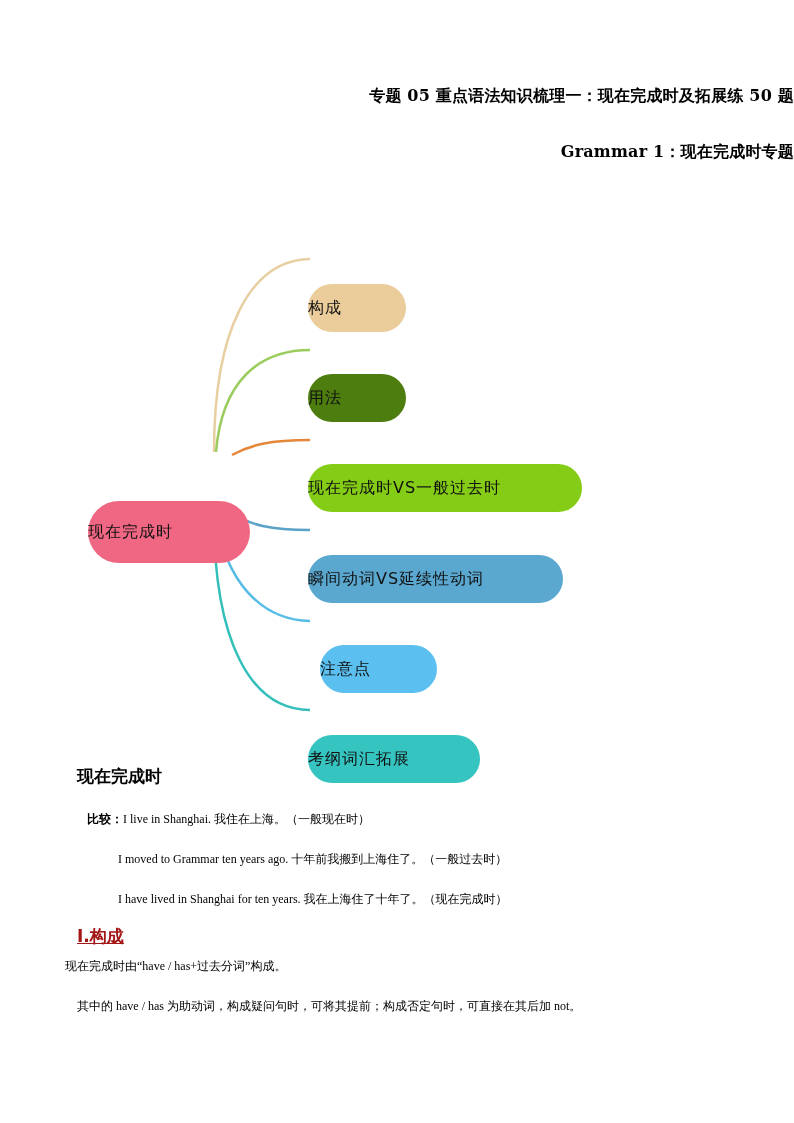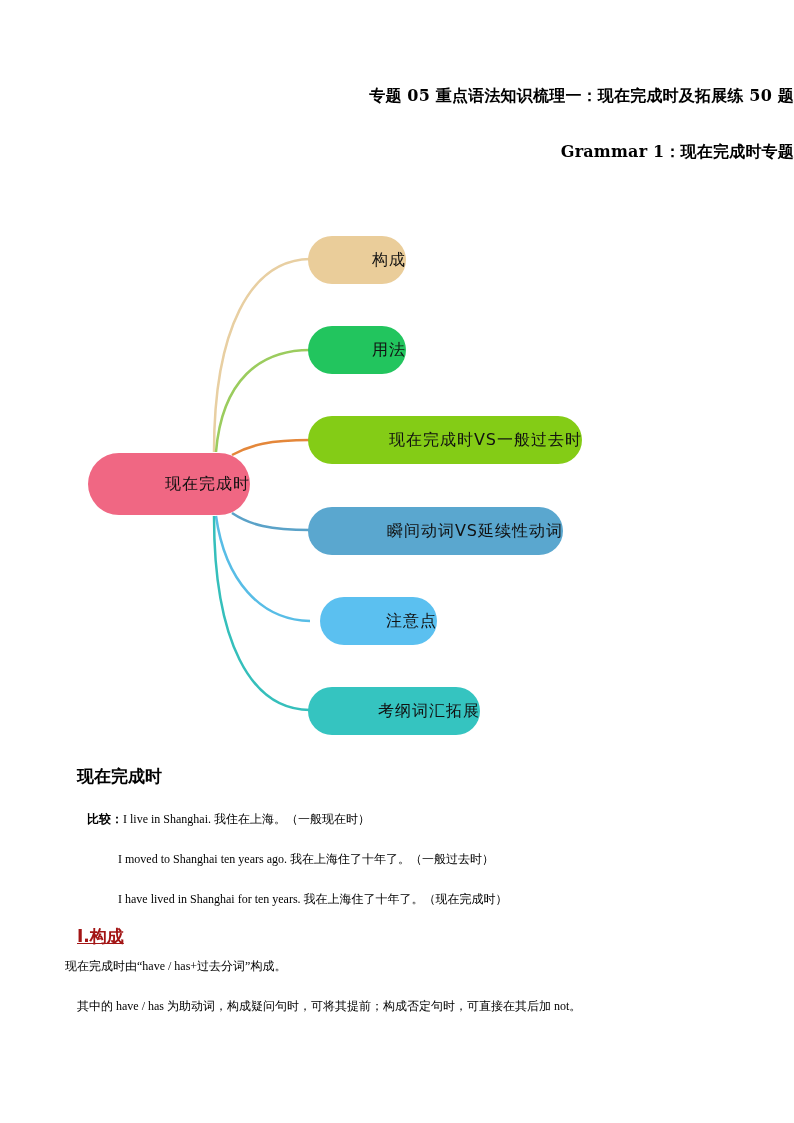--- a/index.html
+++ b/index.html
@@ -4,22 +4,22 @@
   <style>
     html, body { margin: 0; padding: 0; background: #ffffff; }
     body { width: 794px; height: 1123px; position: relative; overflow: hidden;
            font-family: "DejaVu Serif", "Liberation Serif", serif; color: #000; }
     .title { position: absolute; left: 0; width: 794px; text-align: right;
              font-weight: bold; font-size: 16px; letter-spacing: 0.2px; }
     #title1 { top: 86px; }
     #title2 { top: 142px; }
     svg.links { position: absolute; left: 0; top: 0; width: 794px; height: 760px; }
     .node { position: absolute; border-radius: 26px; display: flex; align-items: center;
-            justify-content: flex-end; font-size: 16px; color: #111; height: 48px;
-            font-family: "DejaVu Sans", "Liberation Sans", sans-serif; letter-spacing: 1px; }
+            justify-content: flex-start; font-size: 16px; color: #111; height: 48px;
+            font-family: "DejaVu Sans", "Liberation Sans", sans-serif; letter-spacing: 1px; margin-top: 48px; }
     .root { left: 88px; top: 453px; width: 162px; height: 62px; border-radius: 32px; font-size: 16px; }
     .section-head { position: absolute; left: 77px; top: 765px; font-size: 17px; font-weight: bold;
                     font-family: "DejaVu Sans", "Liberation Sans", sans-serif; }
     .line { position: absolute; font-size: 12px; font-family: "Liberation Serif", serif; white-space: nowrap; }
     .line .lbl { font-weight: bold; }
     .roman { position: absolute; left: 77px; top: 925px; font-size: 17px; font-weight: bold; color: #a31515;
              text-decoration: underline; font-family: "DejaVu Sans", "Liberation Sans", sans-serif; }
   </style>
 </head>
 <body>
@@ -36,40 +36,40 @@
   <path d="M214 516 C 214 640, 250 710, 310 710" stroke="#35bfbb" stroke-width="2.5" fill="none"></path>
 </svg>
 
 <div class="node root" style="background:#f06783;">
   <span>现在完成时</span>
 </div>
 
 <div class="node" style="left:308px;top:236px;width:98px;background:#eacd9a;">
   <span>构成</span>
 </div>
-<div class="node" style="left:308px;top:326px;width:98px;background:#22c55e;">
+<div class="node" style="left:308px;top:326px;width:98px;background:#4d7c0f;">
   <span>用法</span>
 </div>
 <div class="node" style="left:308px;top:416px;width:274px;background:#84cc16;">
   <span>现在完成时VS一般过去时</span>
 </div>
 <div class="node" style="left:308px;top:507px;width:255px;background:#5aa7cf;">
   <span>瞬间动词VS延续性动词</span>
 </div>
 <div class="node" style="left:320px;top:597px;width:117px;background:#5bc0f0;">
   <span>注意点</span>
 </div>
 <div class="node" style="left:308px;top:687px;width:172px;background:#35c4c0;">
   <span>考纲词汇拓展</span>
 </div>
 
 <div class="section-head">现在完成时</div>
 
 <div class="line" style="left:77px;top:811px;margin-left:10px;">
   <span class="lbl">比较：</span><span>I live in Shanghai.  我住在上海。（一般现在时）</span>
 </div>
-<div class="line" style="left:118px;top:851px;">I moved to Shanghai ten years ago.  我在上海住了十年了。（一般过去时）</div>
+<div class="line" style="left:118px;top:851px;">I moved to Grammar ten years ago.  十年前我搬到上海住了。（一般过去时）</div>
 <div class="line" style="left:118px;top:891px;">I have lived in Shanghai for ten years.  我在上海住了十年了。（现在完成时）</div>
 
 <div class="roman"> Ⅰ.构成</div>
 
 <div class="line" style="left:65px;top:958px;">现在完成时由“have / has+过去分词”构成。</div>
 <div class="line" style="left:77px;top:998px;">其中的 have / has  为助动词，构成疑问句时，可将其提前；构成否定句时，可直接在其后加 not。</div>
 
 </body></html>

